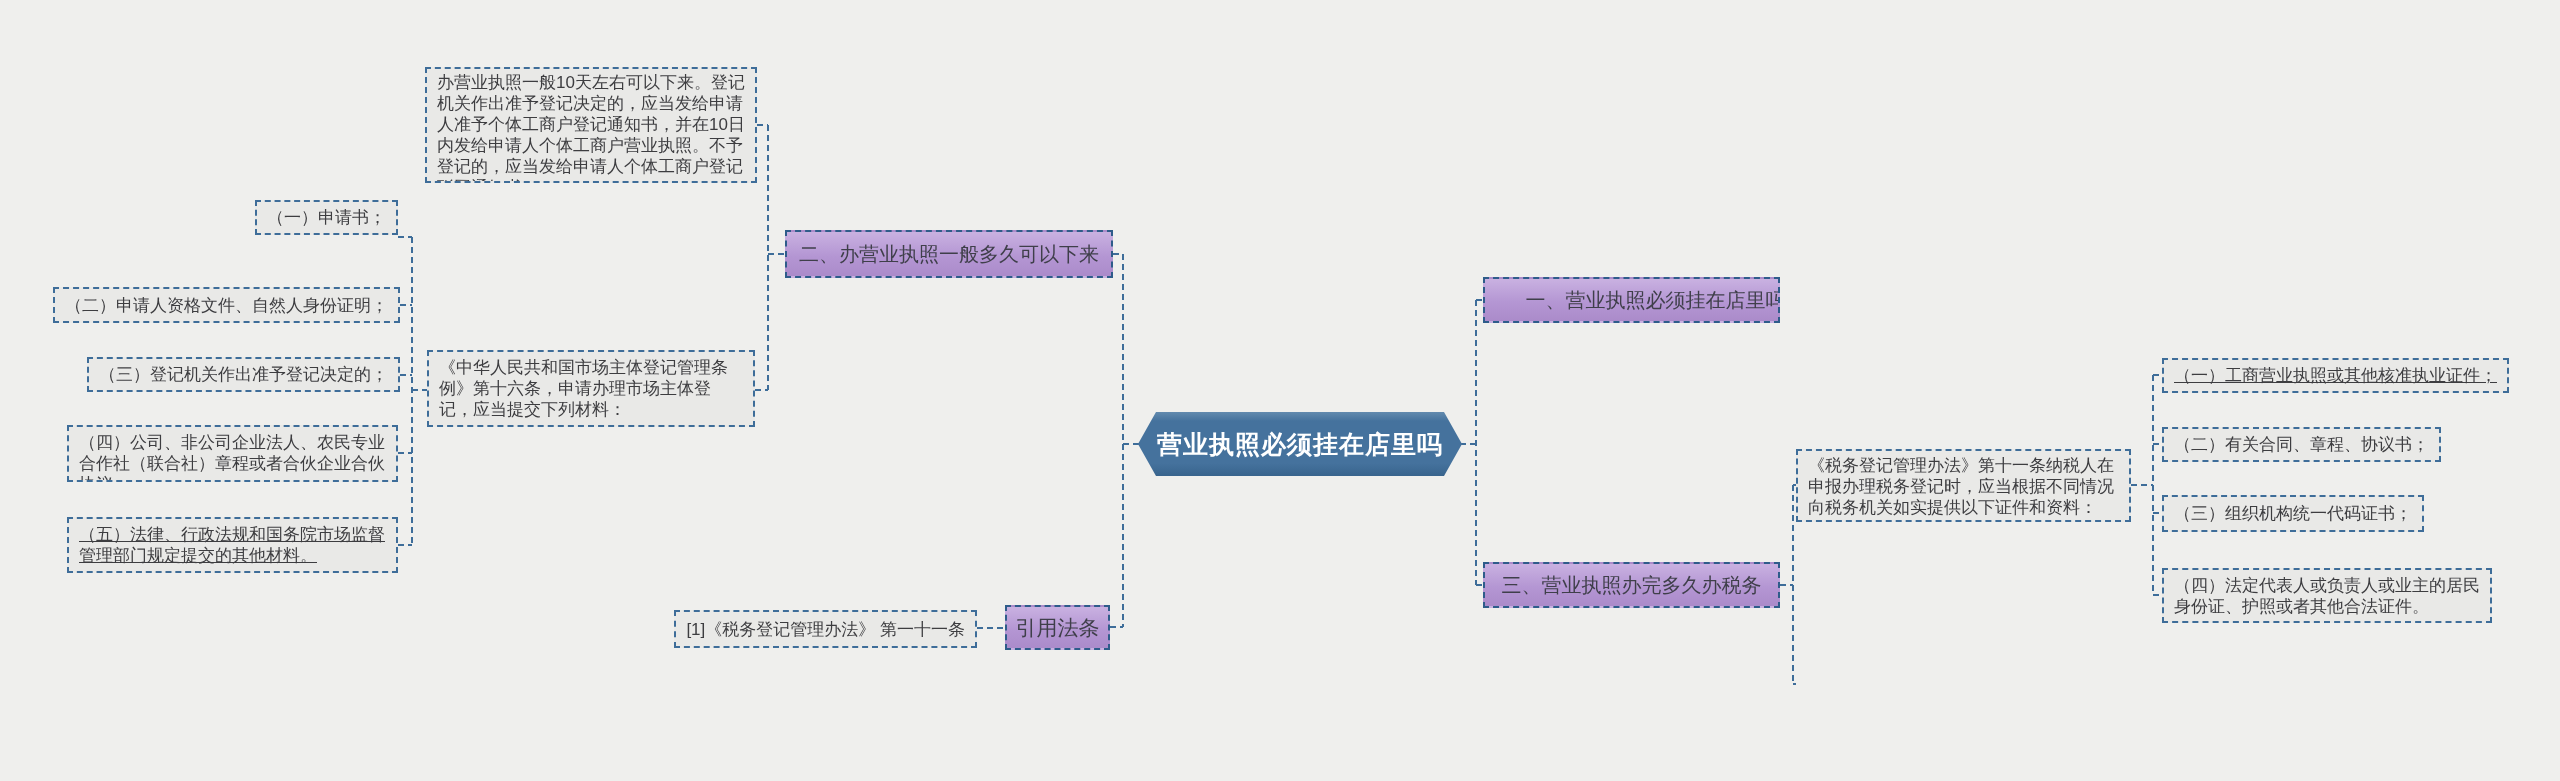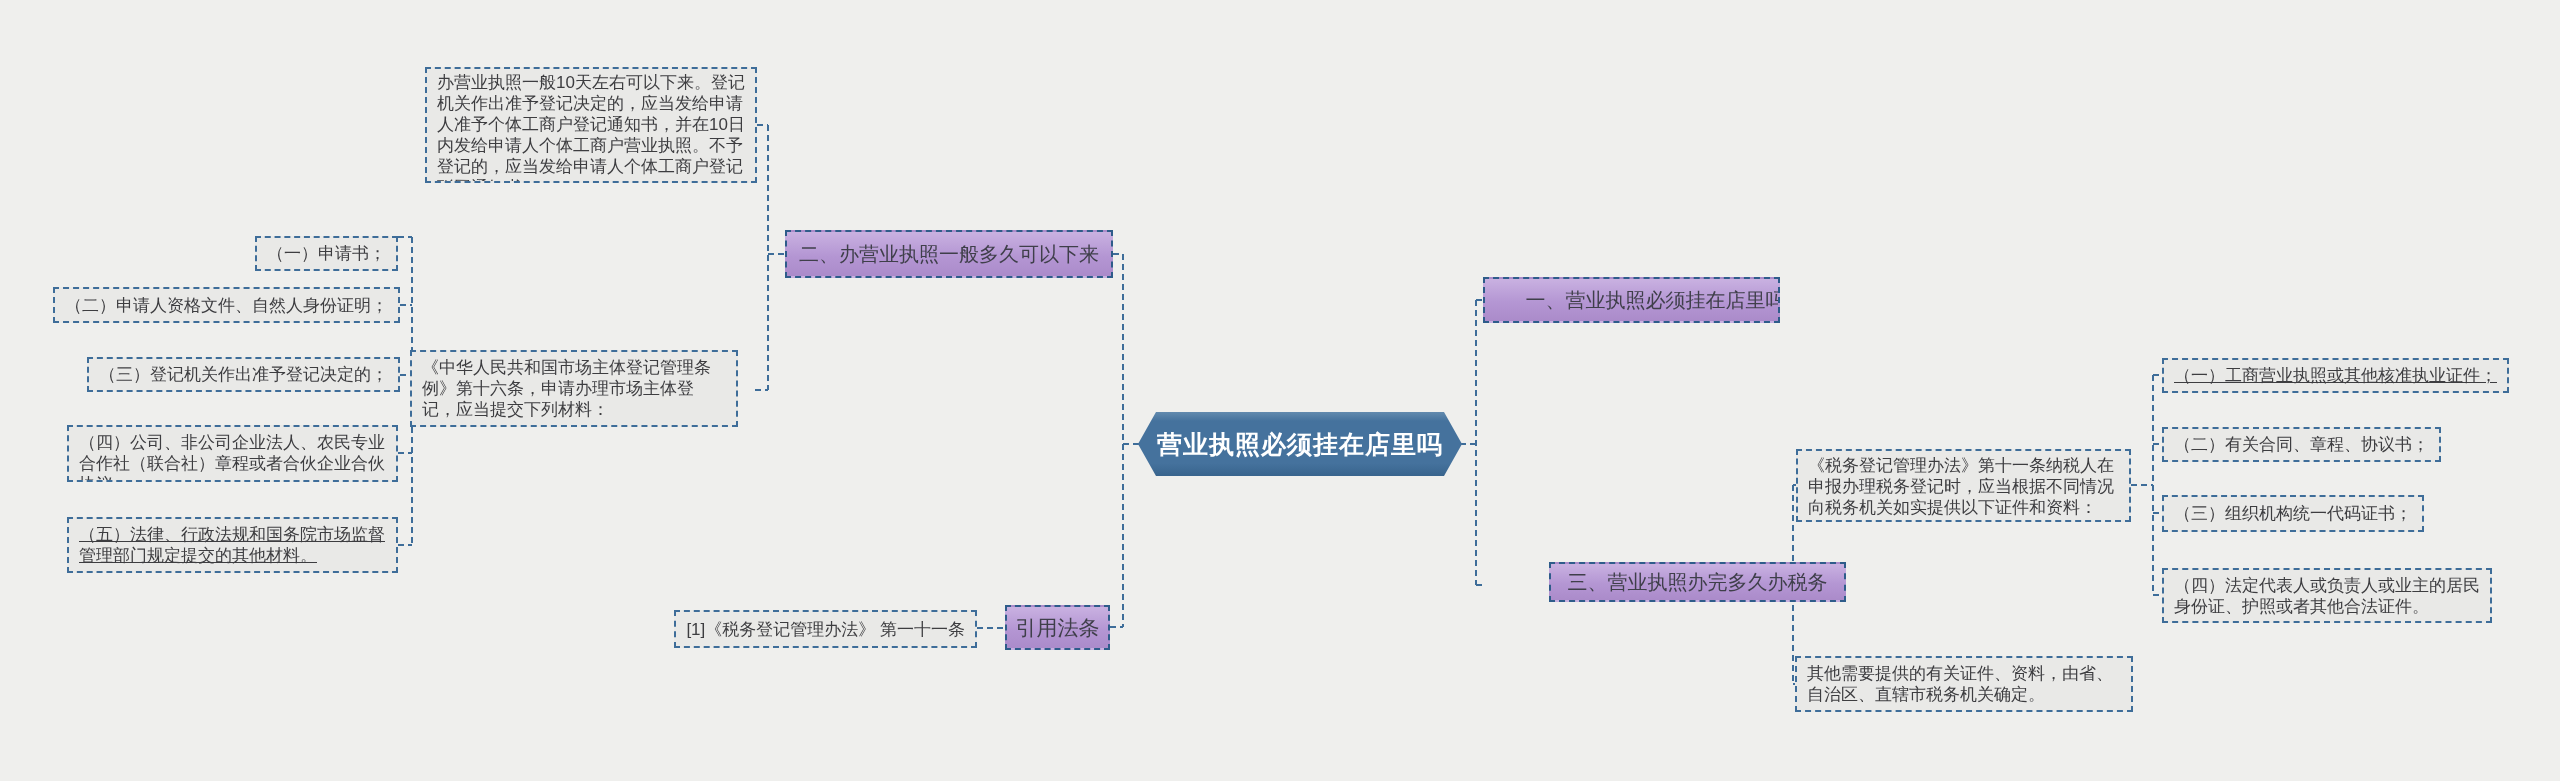--- a/index.html
+++ b/index.html
@@ -91,35 +91,34 @@
       <line x1="2153" y1="595" x2="2162" y2="595"></line>
     </g>
   </svg>
 
   <div class="hex" style="left:1138px;top:412px;width:324px;height:64px;">营业执照必须挂在店里吗</div>
 
   <div class="pnode" style="left:785px;top:230px;width:328px;height:48px;">二、办营业执照一般多久可以下来</div>
 
   <div class="tbox" style="left:425px;top:67px;width:332px;height:116px;padding-top:3px;">办营业执照一般10天左右可以下来。登记机关作出准予登记决定的，应当发给申请人准予个体工商户登记通知书，并在10日内发给申请人个体工商户营业执照。不予登记的，应当发给申请人个体工商户登记驳回通知书。</div>
 
-  <div class="tbox" style="left:410px;top:350px;width:328px;height:77px;">《中华人民共和国市场主体登记管理条例》第十六条，申请办理市场主体登记，应当提交下列材料：</div>
+  <div class="tbox" style="left:427px;top:350px;width:328px;height:77px;">《中华人民共和国市场主体登记管理条例》第十六条，申请办理市场主体登记，应当提交下列材料：</div>
 
-  <div class="tbox center-v" style="right:2162px;top:236px;height:35px;">（一）申请书；</div>
+  <div class="tbox center-v" style="right:2162px;top:200px;height:35px;">（一）申请书；</div>
   <div class="tbox center-v" style="right:2160px;top:287px;height:36px;">（二）申请人资格文件、自然人身份证明；</div>
   <div class="tbox center-v" style="right:2160px;top:357px;height:35px;">（三）登记机关作出准予登记决定的；</div>
   <div class="tbox" style="left:67px;top:425px;width:331px;height:57px;">（四）公司、非公司企业法人、农民专业合作社（联合社）章程或者合伙企业合伙协议；</div>
   <div class="tbox" style="left:67px;top:517px;width:331px;height:56px;text-decoration:underline;">（五）法律、行政法规和国务院市场监督管理部门规定提交的其他材料。</div>
 
   <div class="pnode" style="left:1483px;top:277px;width:297px;height:46px;padding-left:48px;">一、营业执照必须挂在店里吗</div>
 
-  <div class="pnode" style="left:1549px;top:562px;width:297px;height:40px;">三、营业执照办完多久办税务</div>
+  <div class="pnode" style="left:1483px;top:562px;width:297px;height:46px;">三、营业执照办完多久办税务</div>
 
   <div class="tbox" style="left:1796px;top:449px;width:335px;height:73px;padding-top:4px;">《税务登记管理办法》第十一条纳税人在申报办理税务登记时，应当根据不同情况向税务机关如实提供以下证件和资料：</div>
 
-  <div class="tbox" style="left:1795px;top:656px;width:338px;height:56px;">其他需要提供的有关证件、资料，由省、自治区、直辖市税务机关确定。</div>
 
   <div class="tbox center-v" style="left:2162px;top:358px;height:35px;text-decoration:underline;">（一）工商营业执照或其他核准执业证件；</div>
   <div class="tbox center-v" style="left:2162px;top:427px;height:35px;">（二）有关合同、章程、协议书；</div>
   <div class="tbox center-v" style="left:2162px;top:495px;height:37px;">（三）组织机构统一代码证书；</div>
   <div class="tbox" style="left:2162px;top:568px;width:330px;height:55px;">（四）法定代表人或负责人或业主的居民身份证、护照或者其他合法证件。</div>
 
   <div class="pnode" style="left:1005px;top:605px;width:105px;height:45px;font-size:21px;">引用法条</div>
 
   <div class="tbox center-v" style="right:1583px;top:610px;height:38px;">[1]《税务登记管理办法》 第一十一条</div>
 

